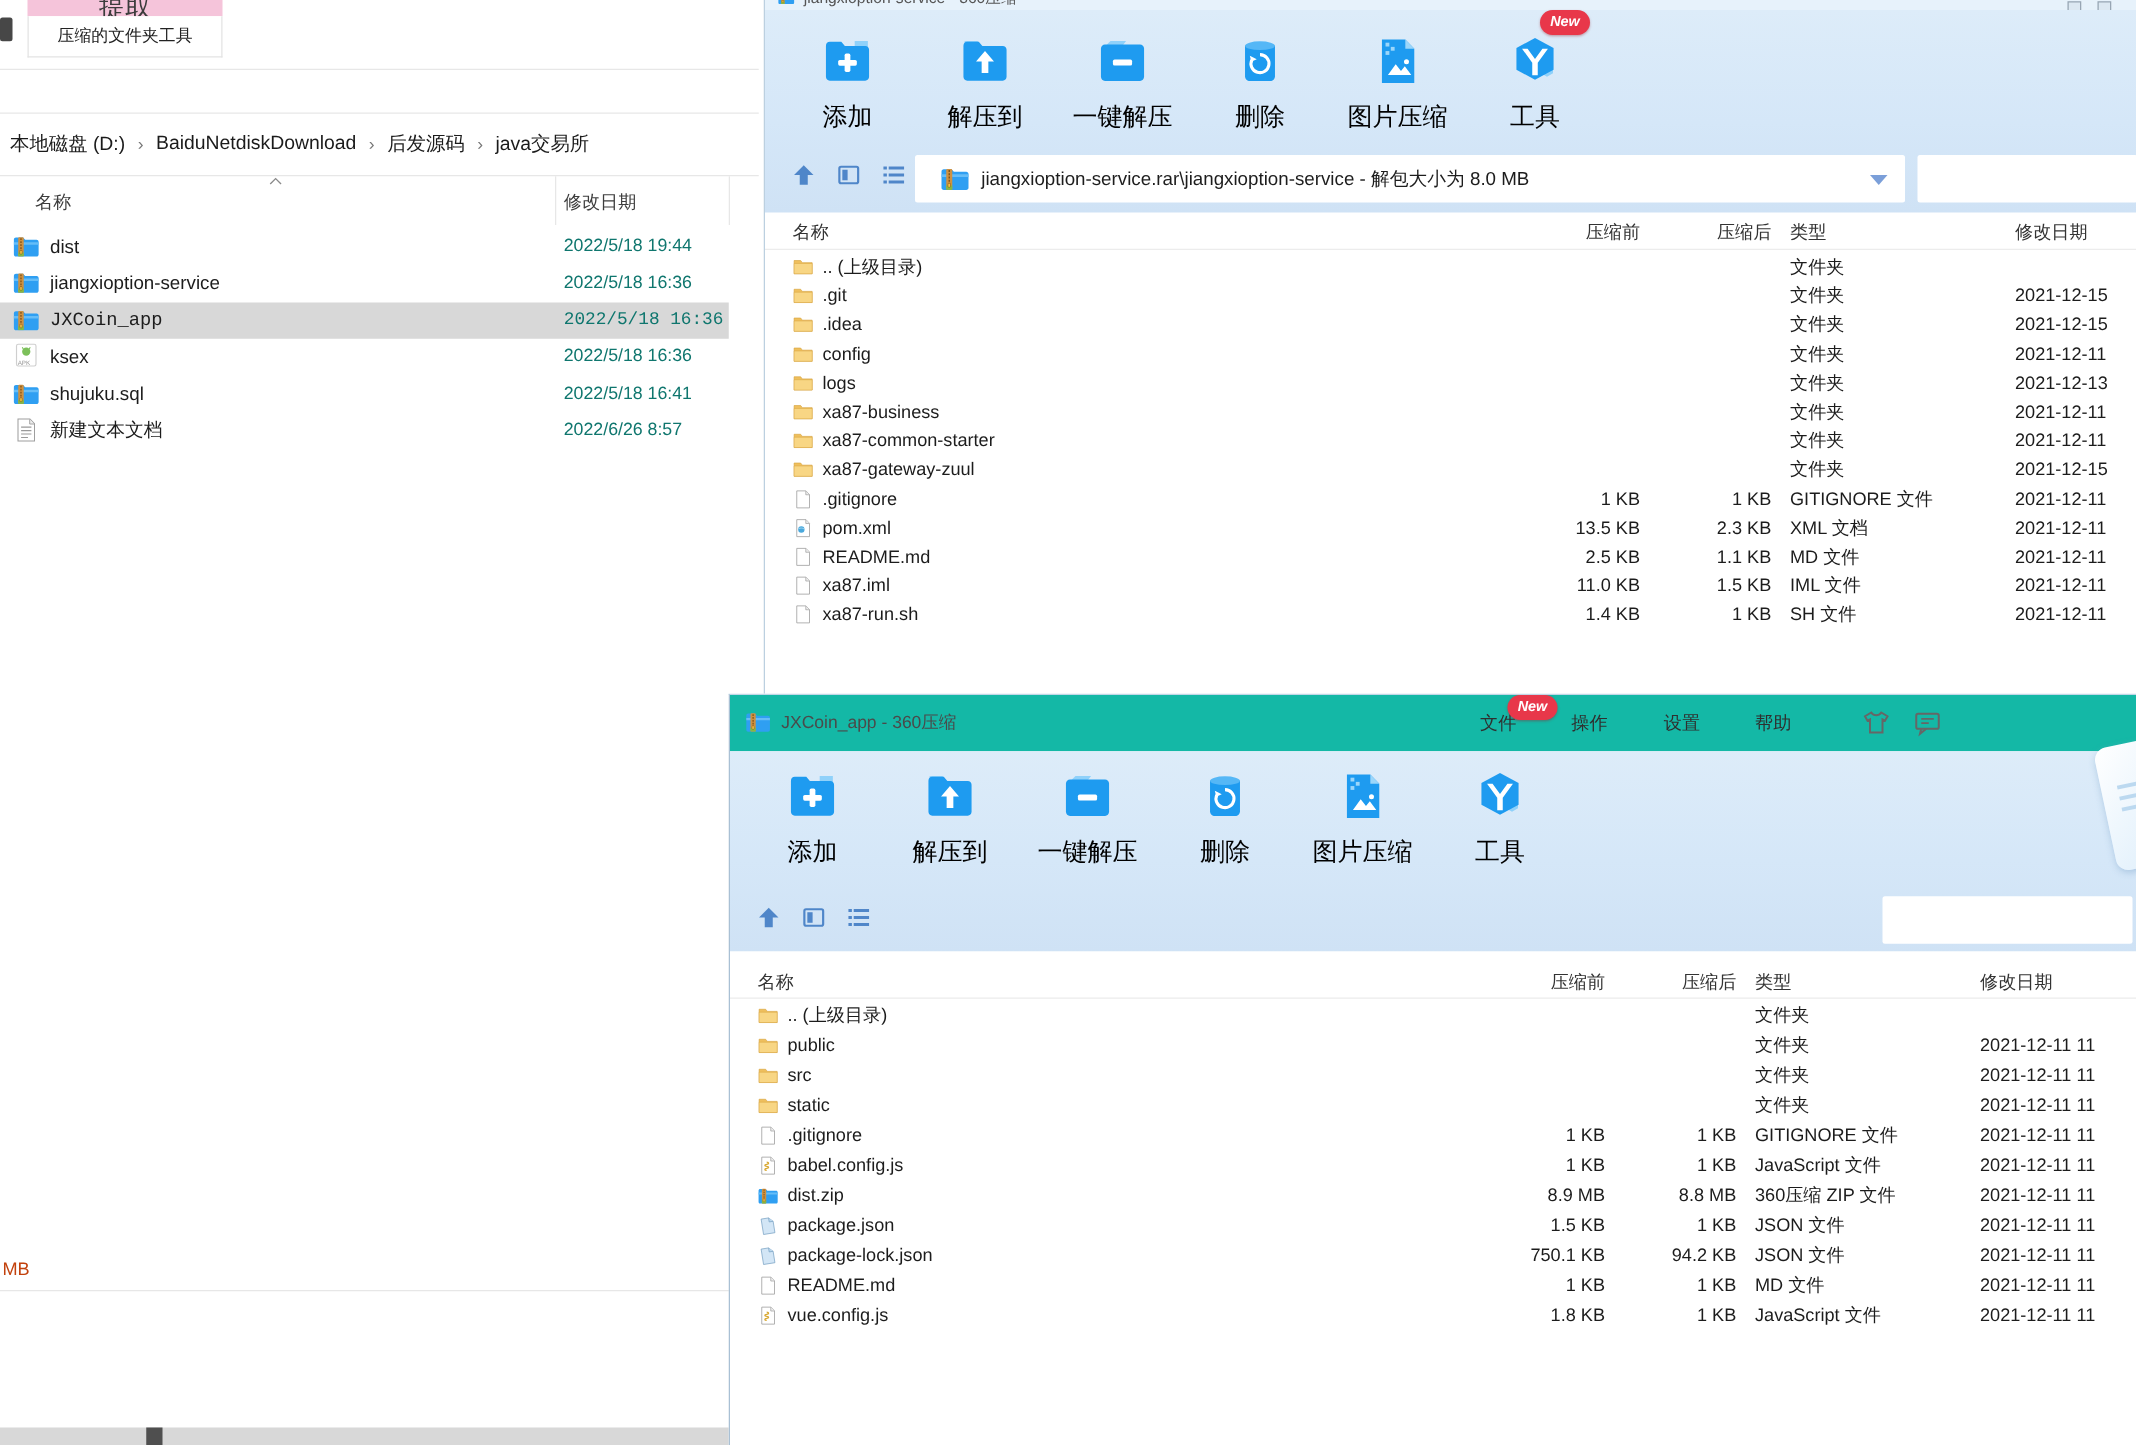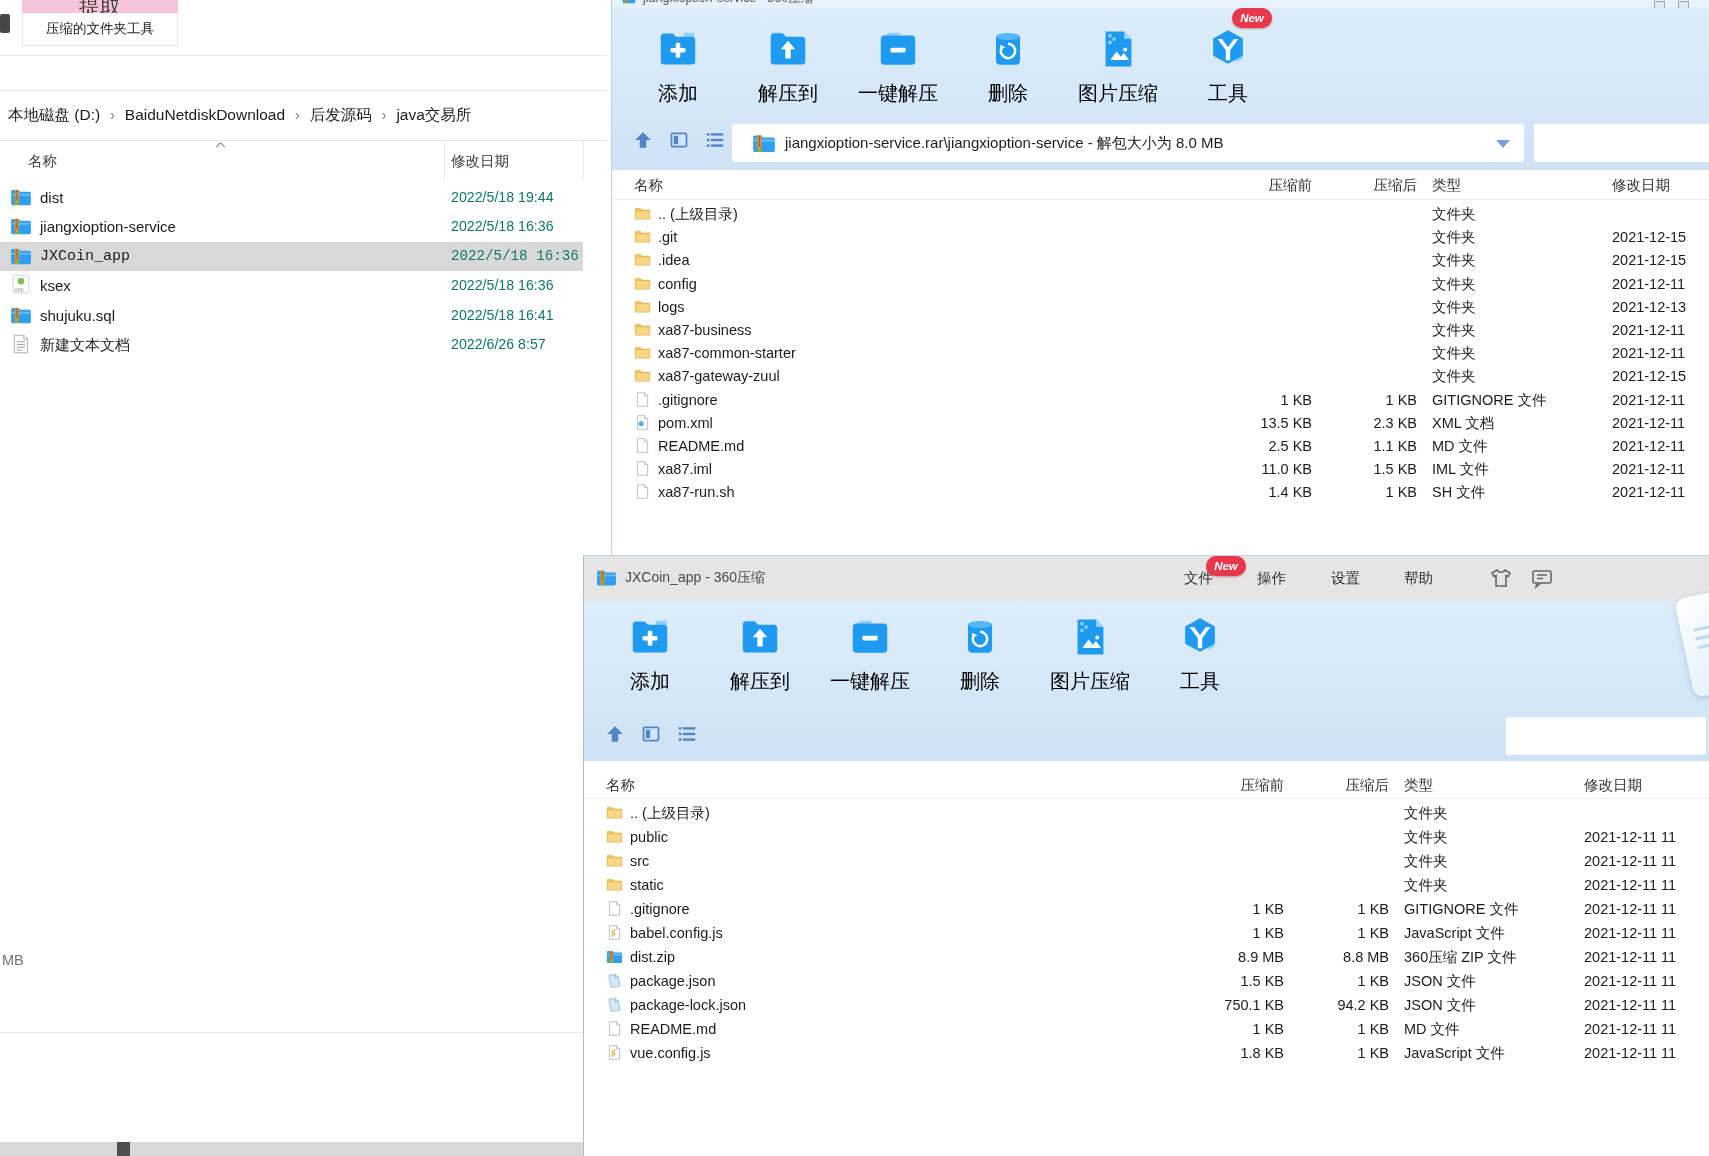--- a/index.html
+++ b/index.html
@@ -21,21 +21,21 @@
   .breadcrumb{position:absolute;left:8px;top:90px;height:50px;display:flex;align-items:center;white-space:nowrap}
   .bc-item{font-size:15.5px;color:#1b1b1b;cursor:pointer}
   .bc-sep{font-size:14px;color:#777;padding:0 10px}
   .exhdr{position:absolute;top:152px;font-size:14.5px;color:#3d3d3d;white-space:nowrap}
   .sortchev{position:absolute;left:214px;top:140px;width:13px;height:9px}
   .exrow{position:absolute;left:0;width:583px;height:29px;line-height:29px;white-space:nowrap;cursor:pointer}
   .exrow.sel{background:#d8d8d8}
   .exrow .fic{position:absolute;left:10px;top:3px;width:22px;height:22px}
   .ex-name{position:absolute;left:40px;font-size:15px;color:#1c1c1c}
   .ex-date{position:absolute;left:451px;font-size:14.2px;color:#0f766e}
-  .statusmb{position:absolute;left:2px;top:952px;font-size:14.5px;color:#737373}
+  .statusmb{position:absolute;left:2px;top:1008px;font-size:14.5px;color:#c2410c}
   .graystrip{position:absolute;left:0;top:1142px;width:583px;height:14px;background:#d8d8d8}
   .darkseg{position:absolute;left:117px;top:0;width:13px;height:14px;background:#4f4f4f}
 
   
   .awin{position:absolute;background:#fff;overflow:hidden}
   .chrome{position:absolute;left:0;right:0;background:linear-gradient(180deg,#ddecf9 0%,#d5e7f8 55%,#cfe2f5 100%)}
   .tbar{position:absolute;left:28px;display:flex;gap:34px}
   .tbtn{width:76px;display:flex;flex-direction:column;align-items:center;cursor:pointer}
   .tbtn .icn{width:46px;height:46px}
   .tlbl{margin-top:8px;font-size:20px;color:#000000;white-space:nowrap}
@@ -67,21 +67,21 @@
 
   
   #win1{left:611px;top:0;width:1098px;height:555px;border-left:1px solid #bcd0e0;box-sizing:border-box}
   .sliver{position:absolute;left:0;right:0;top:0;height:8px;background:#e7f2fb;overflow:hidden}
   .sliver-in{display:flex;align-items:center;gap:7px;padding-left:10px;margin-top:-10px;font-size:12.5px;color:#555;line-height:16px}
   .sliver-in .icn{width:14px;height:14px}
   .wfrag{position:absolute;top:1px;width:9px;height:6px;border:1px solid #98a6b4;background:#dce8f2}
 
   
   #win2{left:583px;top:555px;width:1126px;height:601px;border-left:1px solid #a9c0d4;border-top:1px solid #c2d6e6;box-sizing:border-box}
-  .tbar2{position:absolute;left:0;right:0;top:0;height:45px;background:#e5e5e5}
+  .tbar2{position:absolute;left:0;right:0;top:0;height:45px;background:#14b8a6}
   .tbar2 .zic2{position:absolute;left:12px;top:11px;width:21px;height:21px}
   .wtitle{position:absolute;left:41px;top:13px;font-size:14px;color:#4a4a4a;white-space:nowrap}
   .mitem{position:absolute;top:13px;font-size:14.5px;color:#2f2f2f;cursor:pointer}
   .topic{position:absolute;top:10px;width:24px;height:24px;cursor:pointer}
   .cube{position:absolute;left:1100px;top:38px;width:48px;height:100px;background:linear-gradient(135deg,#ffffff,#ddeefb);
         border-radius:10px;transform:rotate(-12deg);box-shadow:0 2px 6px rgba(120,160,200,.45)}
   .cube:before{content:"";position:absolute;left:13px;top:32px;width:18px;height:3px;background:#bcd9f0;box-shadow:0 9px 0 #bcd9f0,0 18px 0 #bcd9f0}
 </style>
 </head>
 <body>

